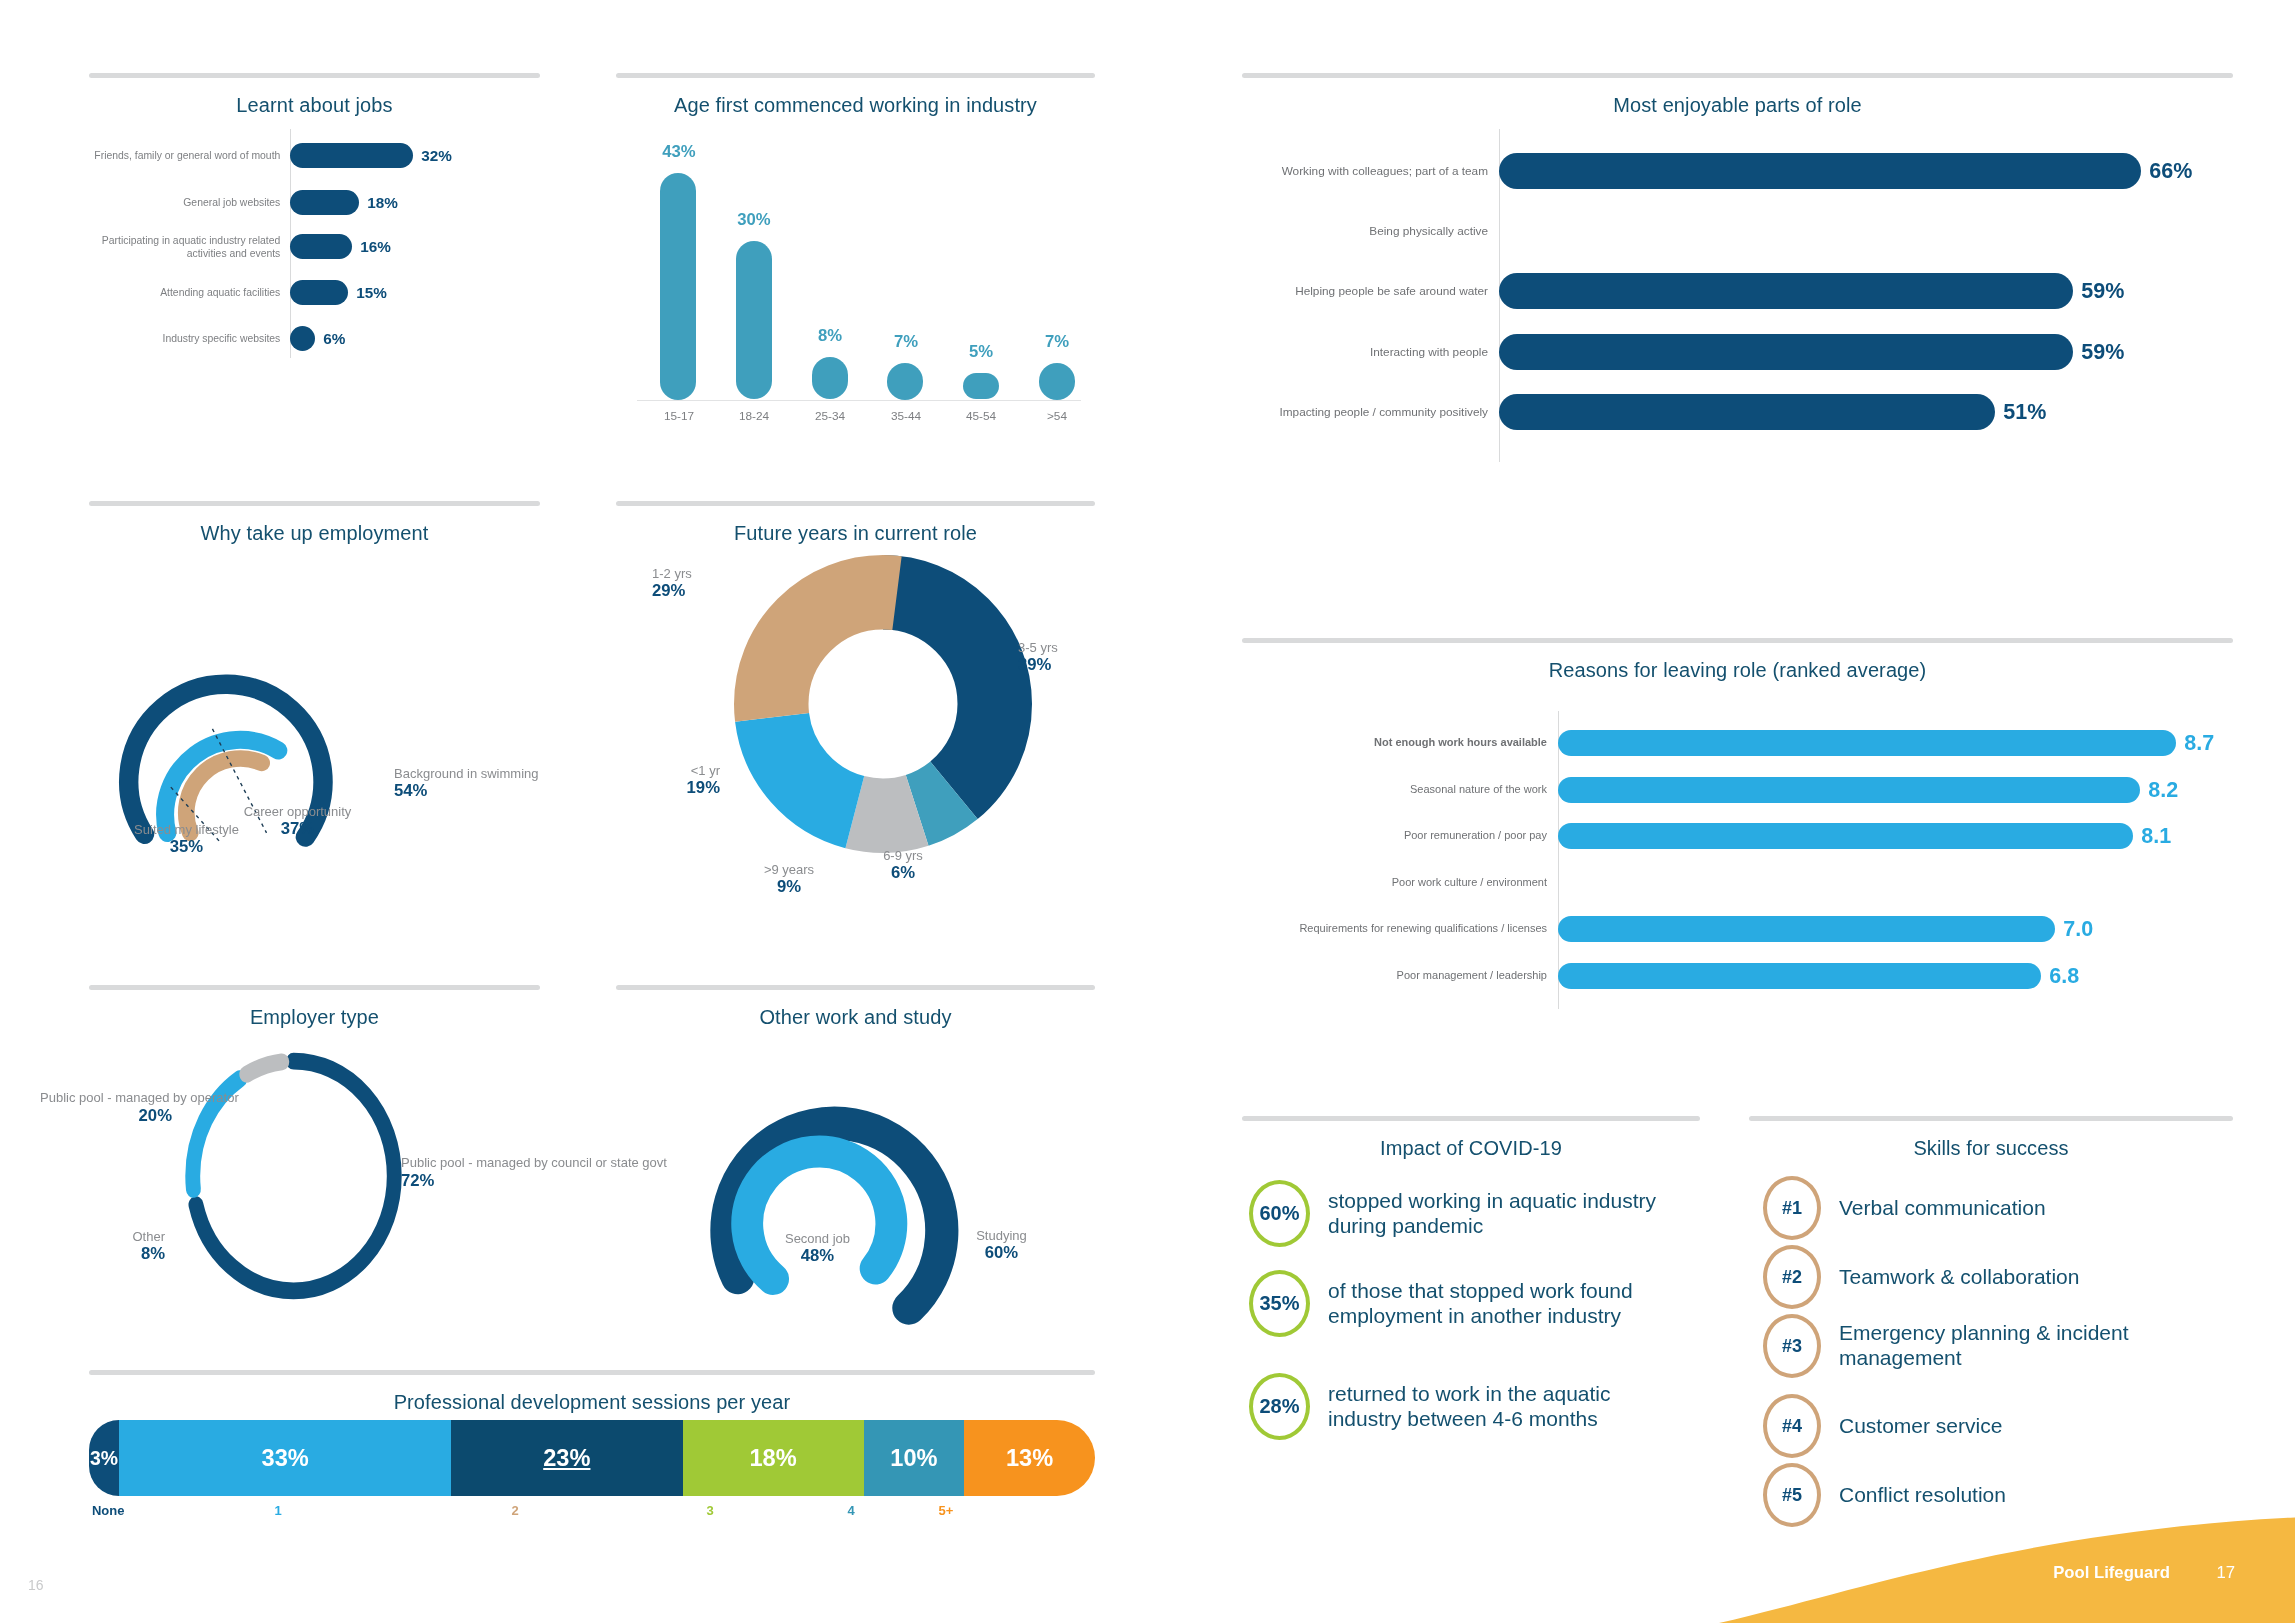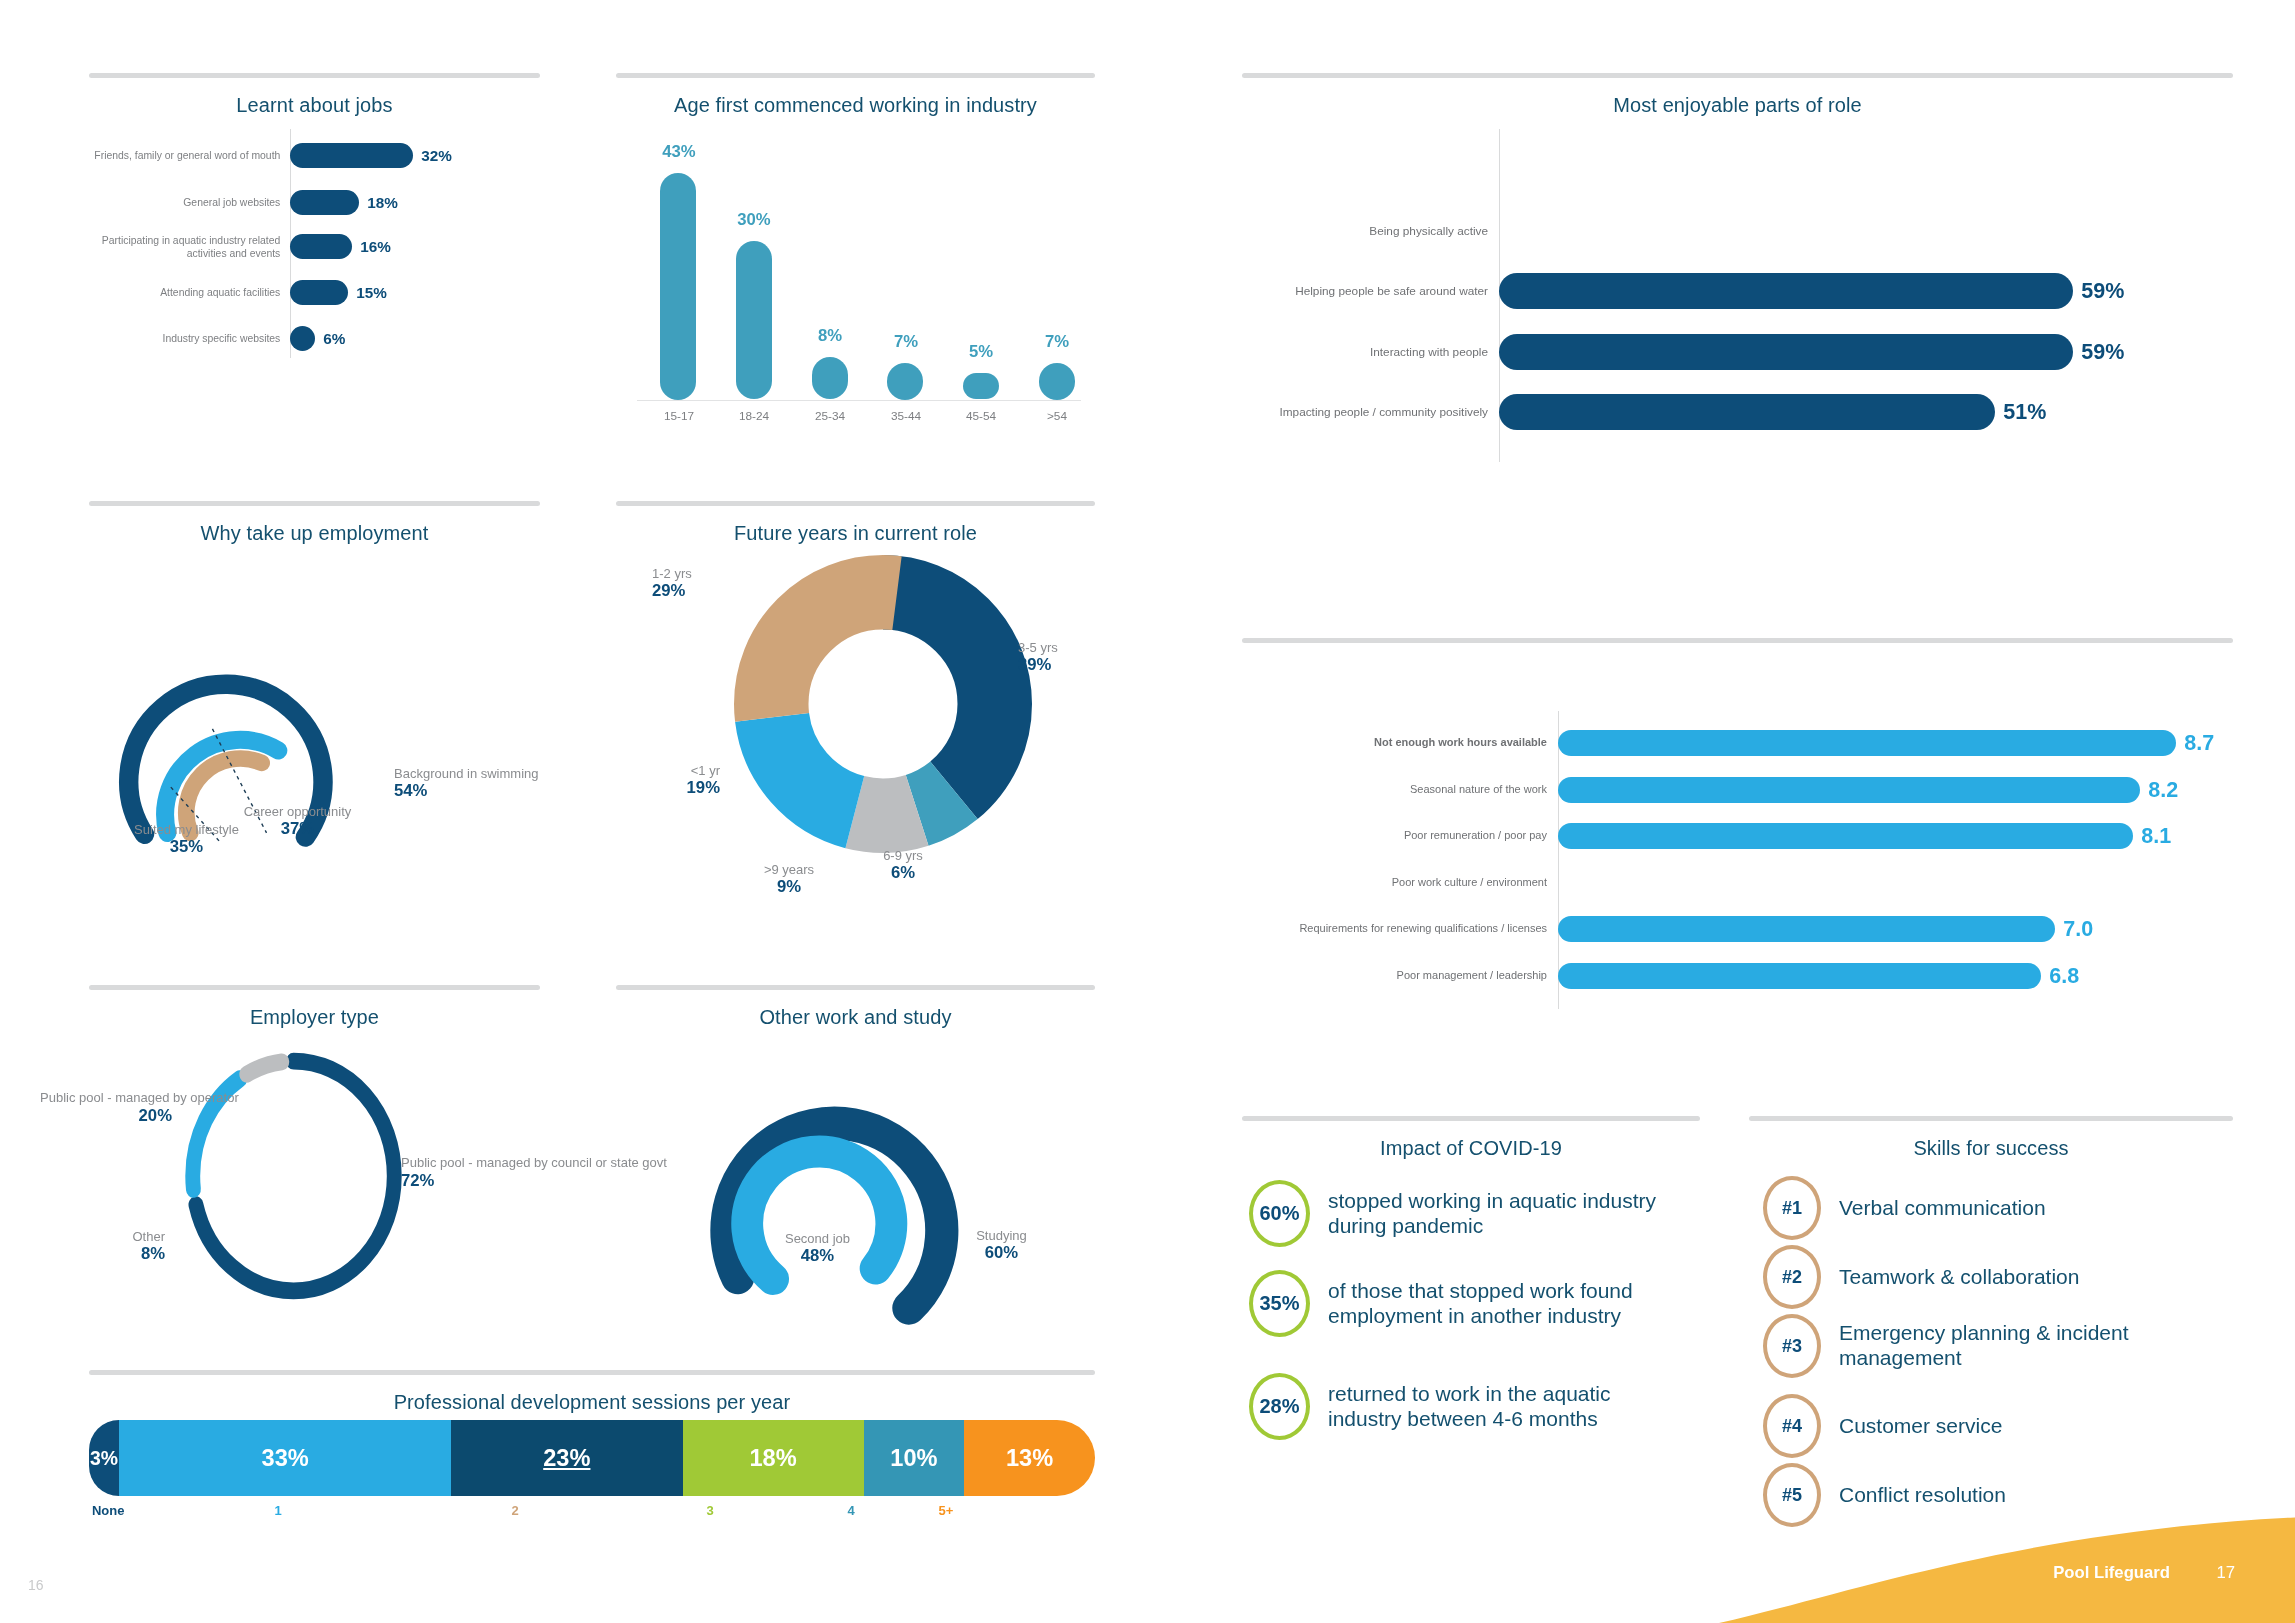--- a/index.html
+++ b/index.html
@@ -338,20 +338,27 @@
     </div>
   </div>
 
   <div class="panel" style="left:1242px; top:73px; width:991px; height:409px;">
     <div class="rule"></div>
     <div class="panel-title">Most enjoyable parts of role</div>
 
     <div class="hbar-chart" style="left:0; top:56px; width:991px; height:347px;">
       <div class="hbar-axis" style="left:257px; top:0; height:333px;"></div>
 
+      <div class="hbar-row" style="left:0; top:23.6px; width:991px; height:36px;">
+        <div class="hbar-label-r" style="width:257px;">Working with colleagues; part of a team</div>
+        <div class="hbar-track" style="width:734px;">
+          <div class="hbar-fill" style="width:642px;"></div>
+          <div class="hbar-val hbar-val-r" style="left:642px;">66%</div>
+        </div>
+      </div>
 
       <div class="hbar-row" style="left:0; top:84px; width:991px; height:36px;">
         <div class="hbar-label-r" style="width:257px;">Being physically active</div>
       </div>
 
       <div class="hbar-row" style="left:0; top:144px; width:991px; height:36px;">
         <div class="hbar-label-r" style="width:257px;">Helping people be safe around water</div>
         <div class="hbar-track" style="width:734px;">
           <div class="hbar-fill" style="width:574px;"></div>
           <div class="hbar-val hbar-val-r" style="left:574px;">59%</div>
@@ -371,20 +378,21 @@
         <div class="hbar-track" style="width:734px;">
           <div class="hbar-fill" style="width:496px;"></div>
           <div class="hbar-val hbar-val-r" style="left:496px;">51%</div>
         </div>
       </div>
     </div>
   </div>
 
   <div class="panel" style="left:1242px; top:638px; width:991px; height:375px;">
     <div class="rule"></div>
+    <div class="panel-title">Reasons for leaving role (ranked average)</div>
 
     <div class="hbar-chart" style="left:0; top:59px; width:991px; height:312px;">
       <div class="hbar-axis" style="left:316px; top:14px; height:298px;"></div>
 
       <div class="hbar-row" style="left:0; top:33px; width:991px; height:26px;">
         <div class="hbar-label-r" style="width:316px; font-size:11px;font-weight:bold;">Not enough work hours available</div>
         <div class="hbar-track" style="width:675px;">
           <div class="hbar-fill hbar-fill-lb" style="width:618px;"></div>
           <div class="hbar-val hbar-val-lb" style="left:618px;">8.7</div>
         </div>

